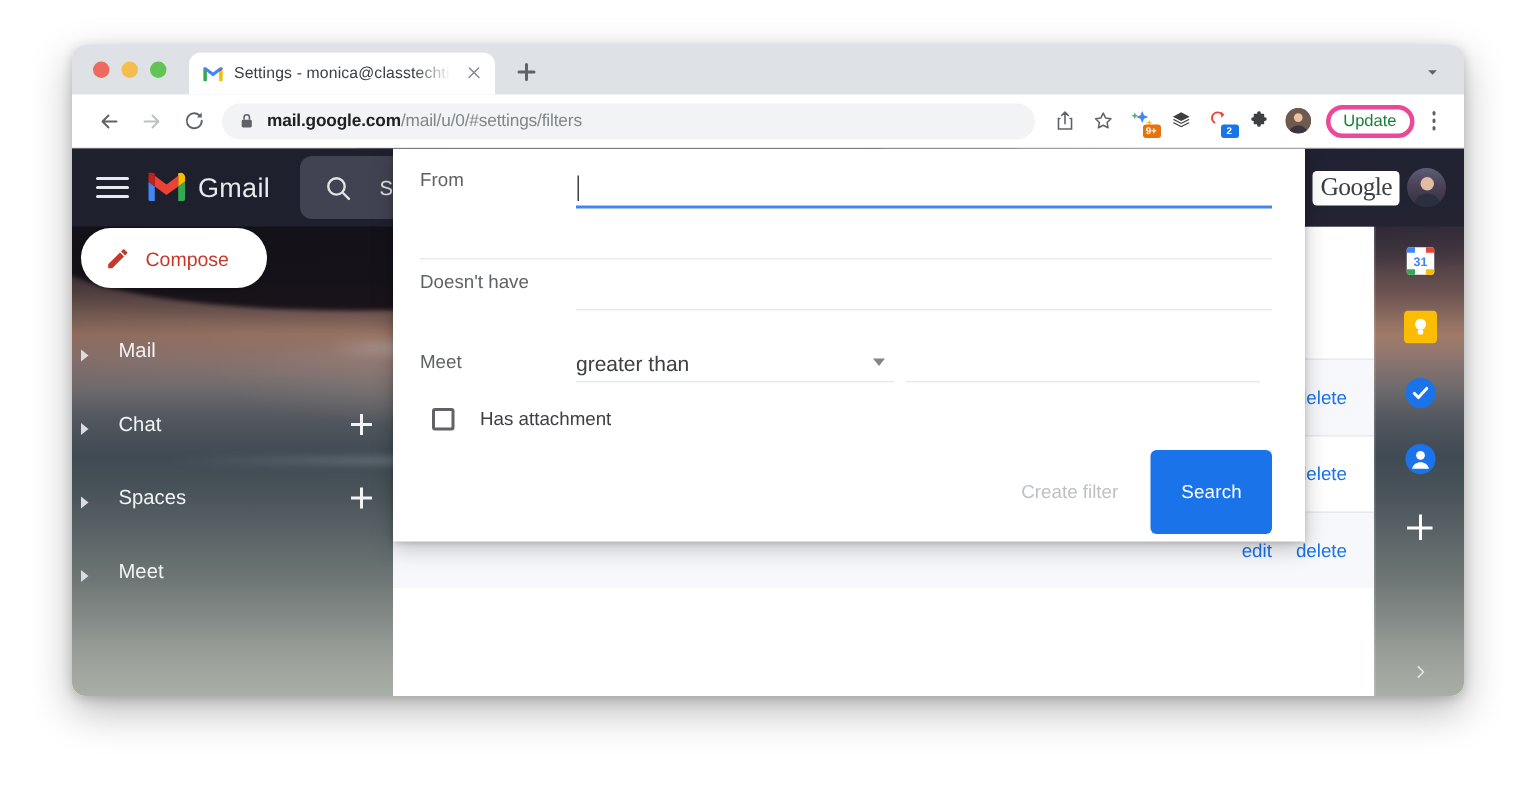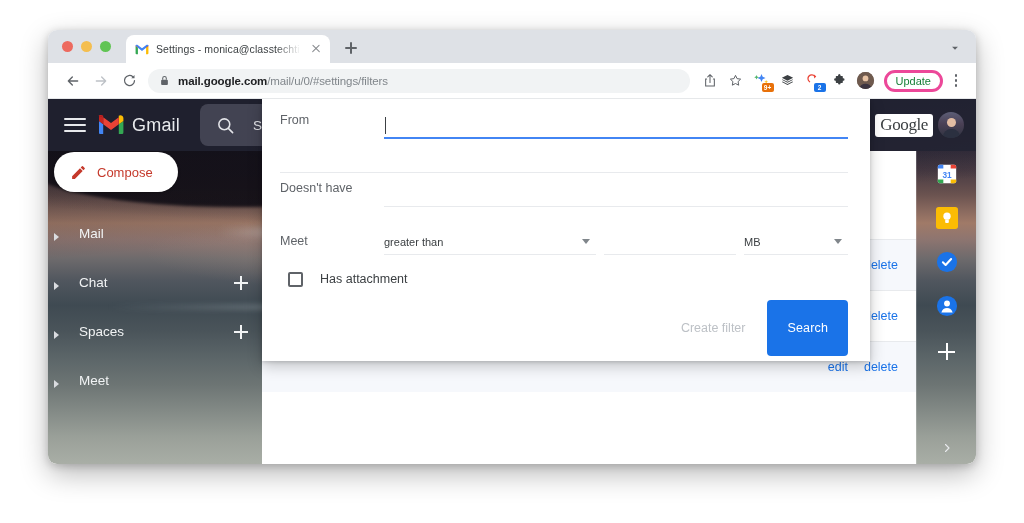--- a/index.html
+++ b/index.html
@@ -516,21 +516,21 @@
     height: 38px;
     margin-top: 2px;
   }
   .sel {
     position: relative;
     border-bottom: 1px solid #e8eaed;
     height: 26px;
     display: flex;
     align-items: center;
   }
-  .sel-text { font-size: 11px; color: #3c4043; }
+  .sel-text { font-size: 14px; color: #3c4043; }
   .sel-arrow {
     position: absolute;
     right: 6px; top: 10px;
     width: 0; height: 0;
     border-left: 4px solid transparent;
     border-right: 4px solid transparent;
     border-top: 5px solid #80868b;
   }
   .sel-op { flex: 0 0 212px; }
   .sel-num { flex: 1 1 auto; margin: 0 8px; }
@@ -888,24 +888,20 @@
 
         <div class="fd-row-size">
           <span class="fd-label">Meet</span>
           <span class="sel sel-op">
             <span class="sel-text">greater than</span>
             <span class="sel-arrow"></span>
           </span>
           <span class="sel sel-num">
             <span class="sel-text"></span>
           </span>
-          <span class="sel sel-unit">
-            <span class="sel-text">MB</span>
-            <span class="sel-arrow"></span>
-          </span>
         </div>
 
         <div class="fd-row-check">
           <span class="cbox"></span>
           <span class="cbox-label">Has attachment</span>
         </div>
 
         <div class="fd-actions">
           <span class="btn-text">Create filter</span>
           <span class="btn-primary">Search</span>

